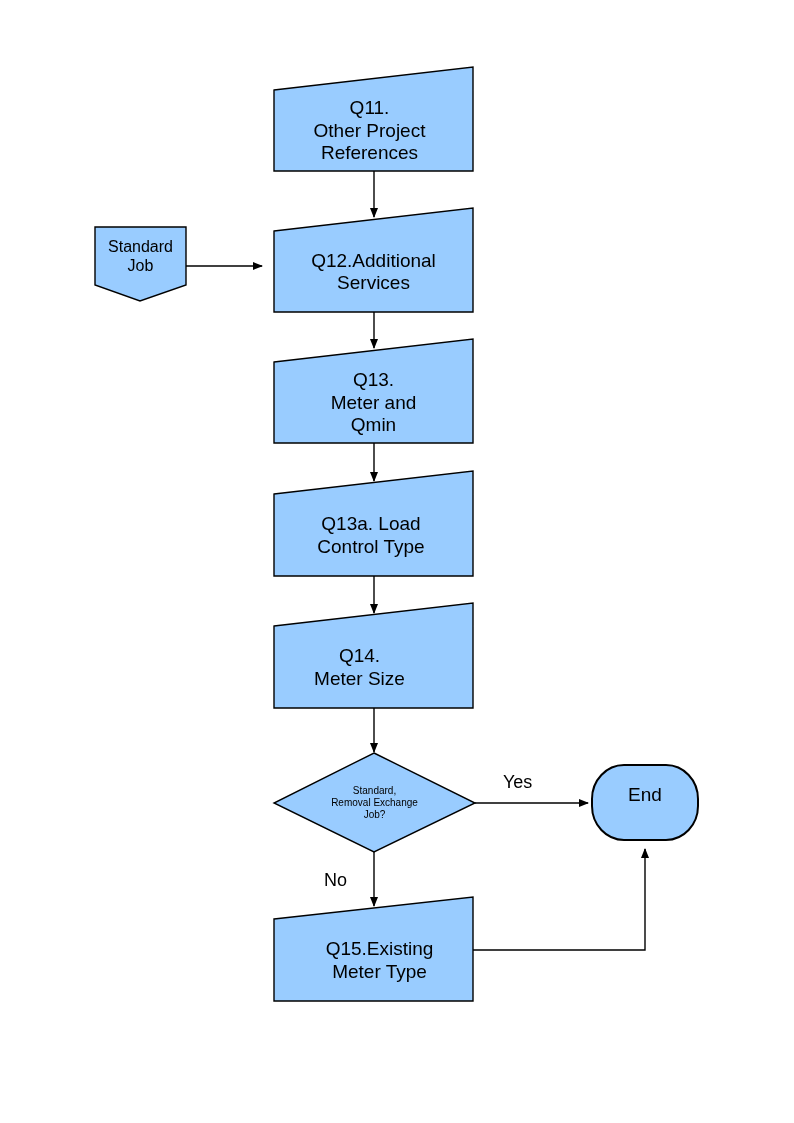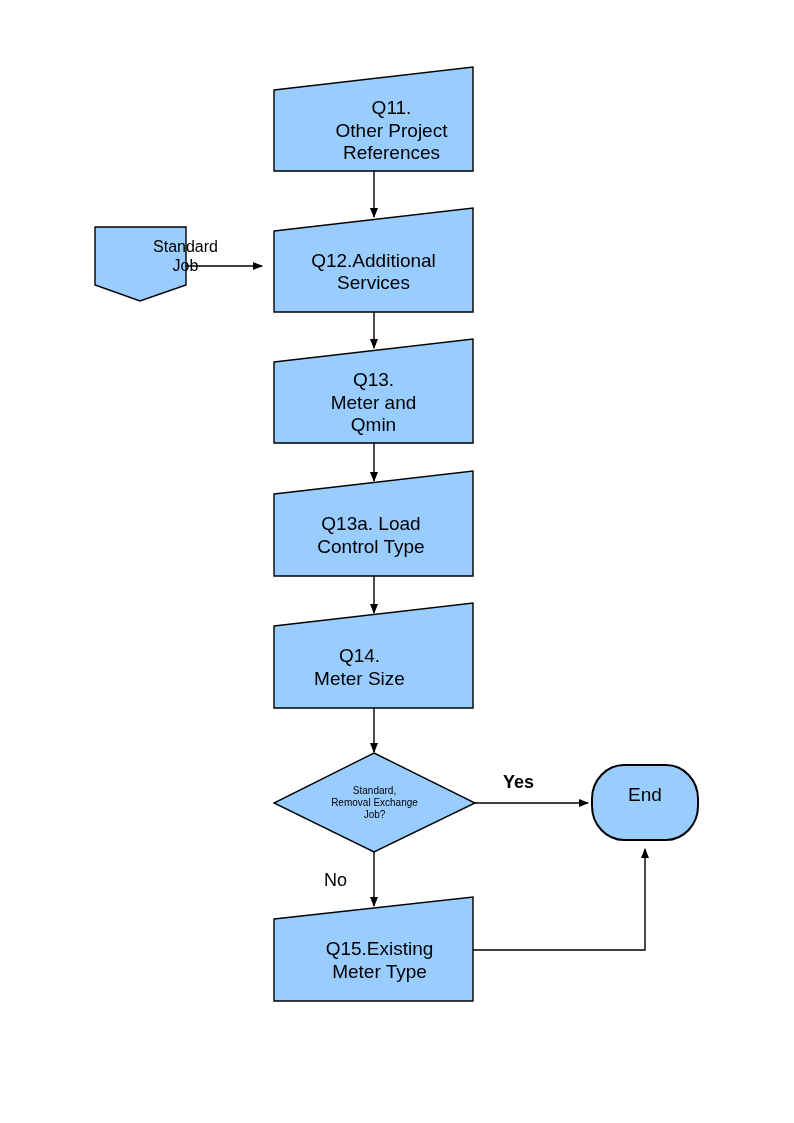--- a/index.html
+++ b/index.html
@@ -121,25 +121,25 @@
 
   <g>
     <line x1="374" y1="852" x2="374" y2="906" stroke="#000000" stroke-width="1.4" marker-end="url(#arrow)"></line>
   </g>
 
   <g>
     <polyline points="473,950 645,950 645,849" fill="none" stroke="#000000" stroke-width="1.4" marker-end="url(#arrow)"></polyline>
   </g>
 </svg>
 
-<div class="node-label label-box" style="left:292px; top:91px; width:199px; height:80px; display:flex; align-items:center; justify-content:center;">Q11.
+<div class="node-label label-box" style="left:270px; top:91px; width:199px; height:80px; display:flex; align-items:center; justify-content:center;">Q11.
 Other Project
 References</div>
 
-<div class="node-label label-small" style="left:95px; top:229px; width:91px; height:56px; display:flex; align-items:center; justify-content:center;margin-left:45px;">Standard
+<div class="node-label label-small" style="left:95px; top:229px; width:91px; height:56px; display:flex; align-items:center; justify-content:center;">Standard
 Job</div>
 
 <div class="node-label label-box" style="left:274px; top:232px; width:199px; height:80px; display:flex; align-items:center; justify-content:center;">Q12.Additional
 Services</div>
 
 <div class="node-label label-box" style="left:274px; top:363px; width:199px; height:80px; display:flex; align-items:center; justify-content:center;">Q13.
 Meter and
 Qmin</div>
 
 <div class="node-label label-box" style="left:274px; top:495px; width:194px; height:81px; display:flex; align-items:center; justify-content:center;">Q13a. Load
@@ -150,15 +150,15 @@
 
 <div class="node-label label-decision" style="left:274px; top:757px; width:201px; height:92px; display:flex; align-items:center; justify-content:center;">Standard,
 Removal Exchange
 Job?</div>
 
 <div class="node-label label-box" style="left:592px; top:765px; width:106px; height:61px; display:flex; align-items:center; justify-content:center;">End</div>
 
 <div class="node-label label-box" style="left:274px; top:920px; width:211px; height:81px; display:flex; align-items:center; justify-content:center;">Q15.Existing
 Meter Type</div>
 
-<div class="edge-label" style="left:503px; top:772px;font-weight:bold;">Yes</div>
+<div class="edge-label" style="left:503px; top:772px;">Yes</div>
 
 <div class="edge-label" style="left:324px; top:870px;">No</div>
 
 </body></html>

